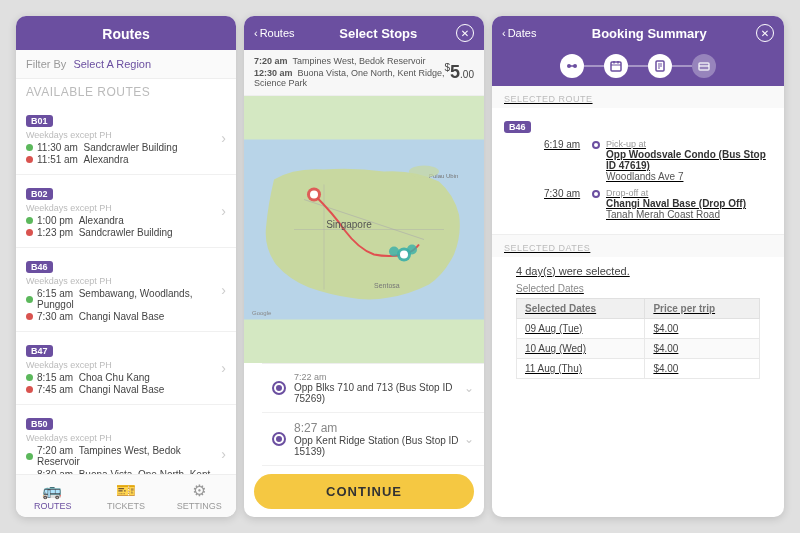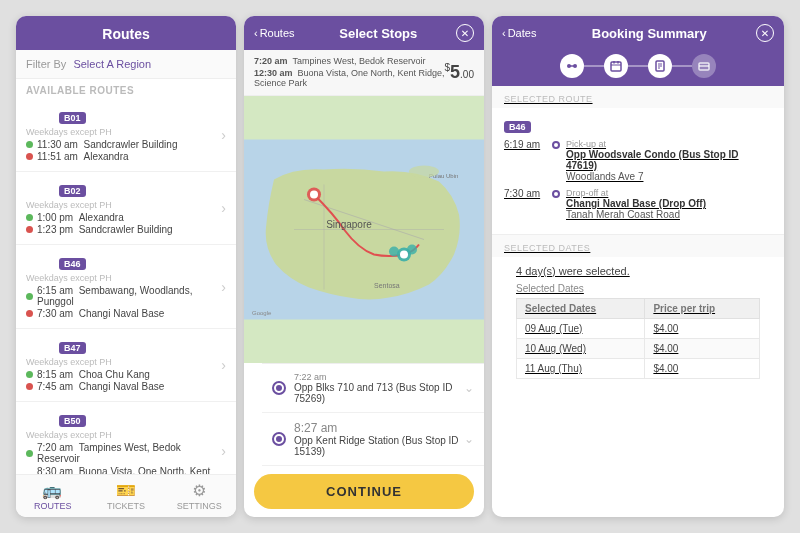--- a/index.html
+++ b/index.html
@@ -57,26 +57,25 @@
       color: #999;
       font-size: 11px;
     }
     .filter-row span.filter-value {
       color: #6b4fa0;
       font-size: 11px;
       margin-left: 4px;
     }
     .available-label {
       padding: 6px 10px 3px;
-      font-size: 10px;
+      font-size: 12px;
       color: #bbb;
       letter-spacing: 0.5px;
       text-transform: uppercase;
       flex-shrink: 0;
-      font-weight: bold;
     }
     .routes-list {
       flex: 1;
       overflow-y: auto;
     }
     .route-item {
       padding: 8px 10px;
       border-bottom: 1px solid #f0f0f0;
       display: flex;
       align-items: center;
@@ -85,21 +84,20 @@
     .route-info { flex: 1; }
     .route-badge {
       display: inline-block;
       background: #6b4fa0;
       color: #fff;
       font-size: 9px;
       font-weight: 700;
       border-radius: 3px;
       padding: 1px 5px;
       margin-bottom: 3px;
-      margin-left: 33px;
     }
     .route-days {
       font-size: 9px;
       color: #bbb;
       margin-bottom: 2px;
     }
     .route-time-stop {
       display: flex;
       align-items: center;
       font-size: 10px;
@@ -312,20 +310,21 @@
       color: #fff;
       font-size: 9px;
       font-weight: 700;
       border-radius: 3px;
       padding: 1px 5px;
       margin-bottom: 6px;
     }
     .route-detail-item {
       display: flex;
       margin-bottom: 6px;
+      margin-left: 40px;
     }
     .route-time-col {
       font-size: 10px;
       color: #444;
       width: 42px;
       flex-shrink: 0;
     }
     .route-dot-col {
       width: 20px;
       display: flex;

